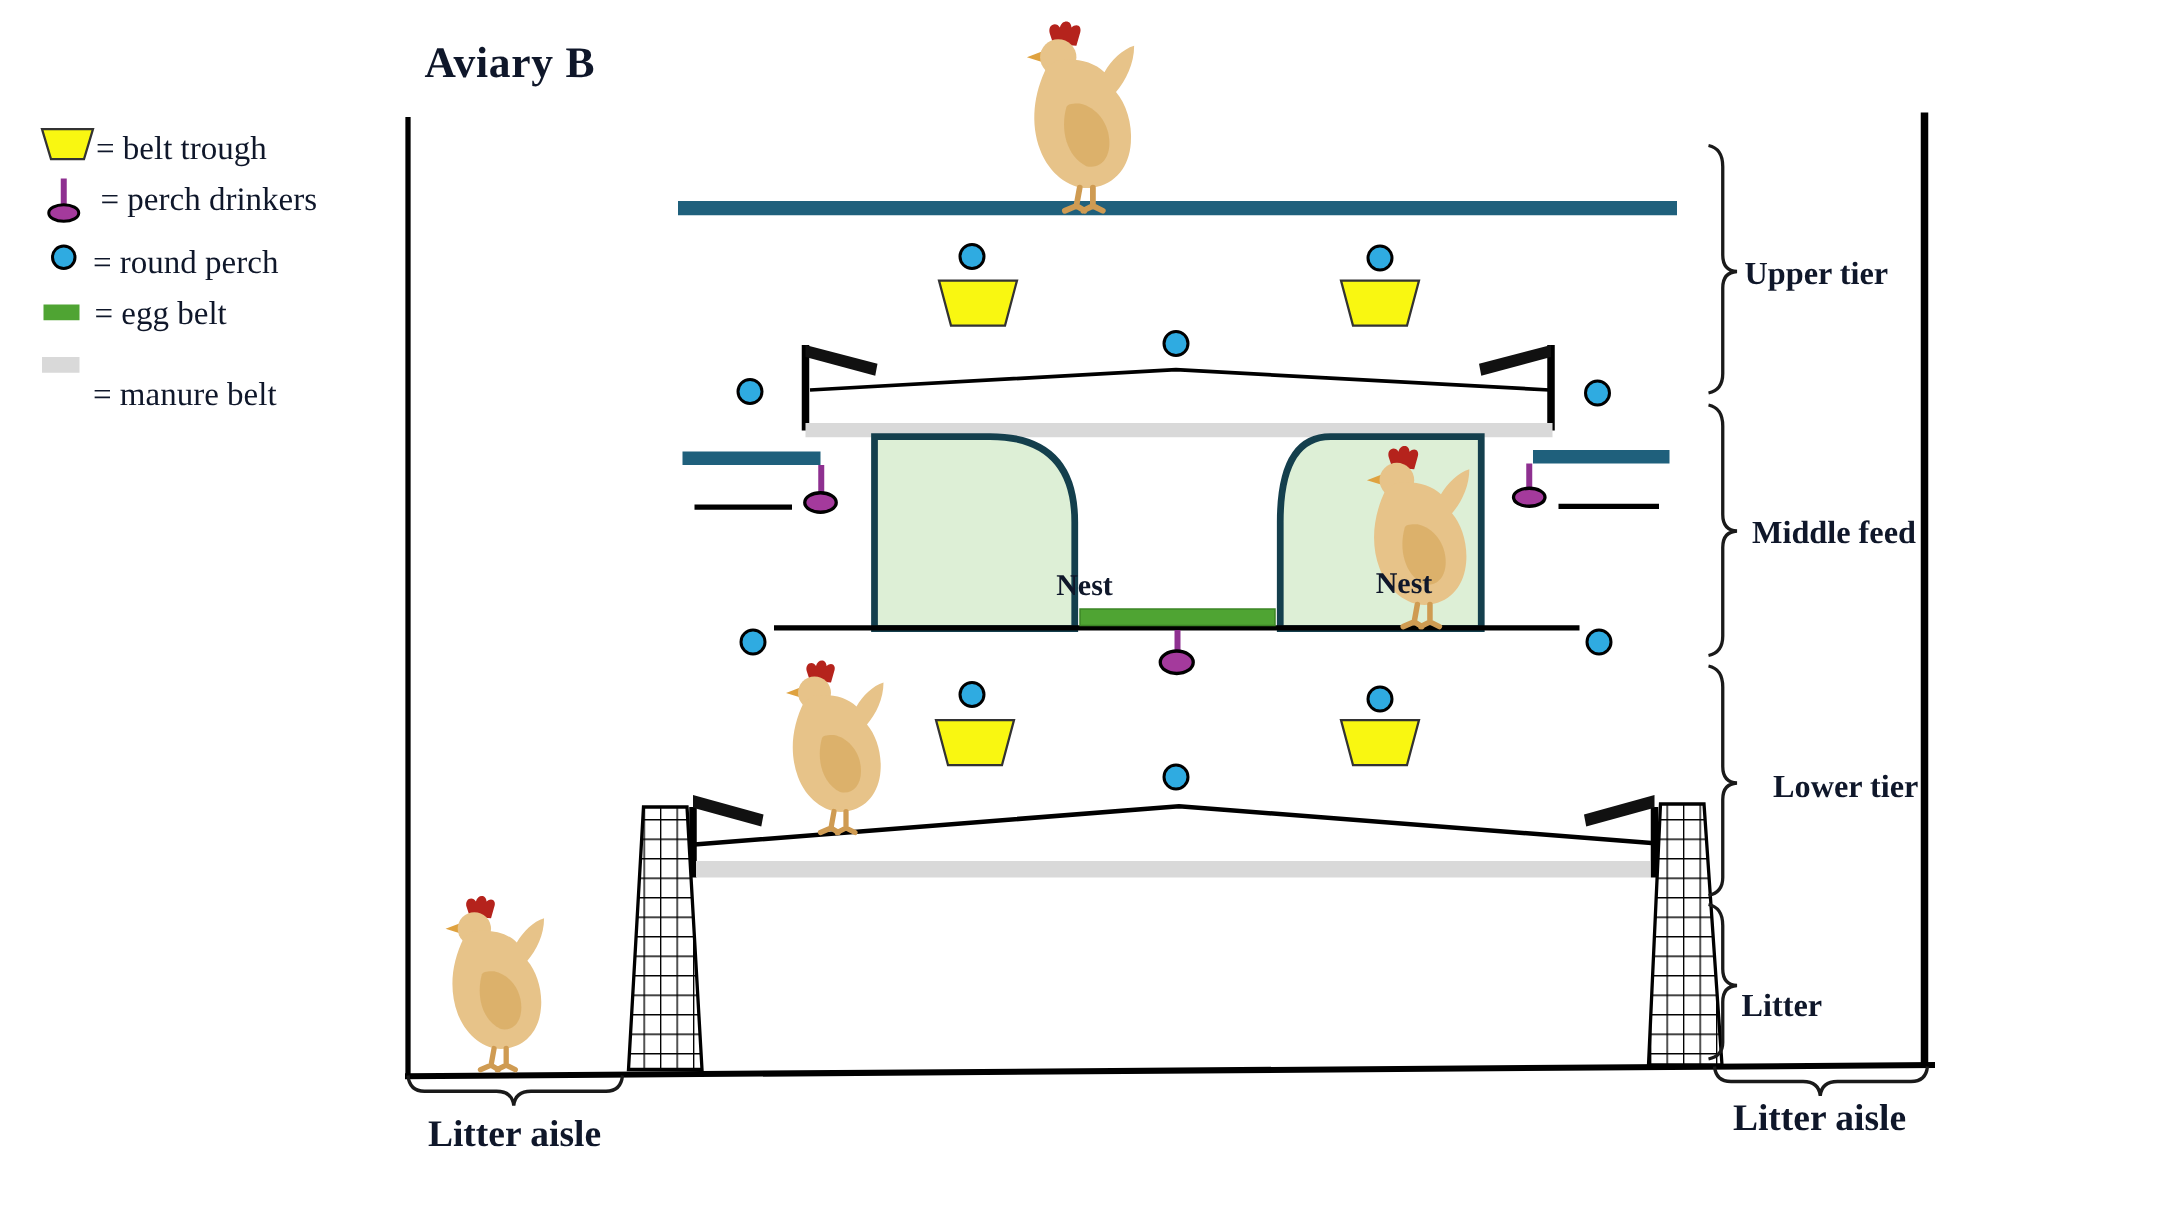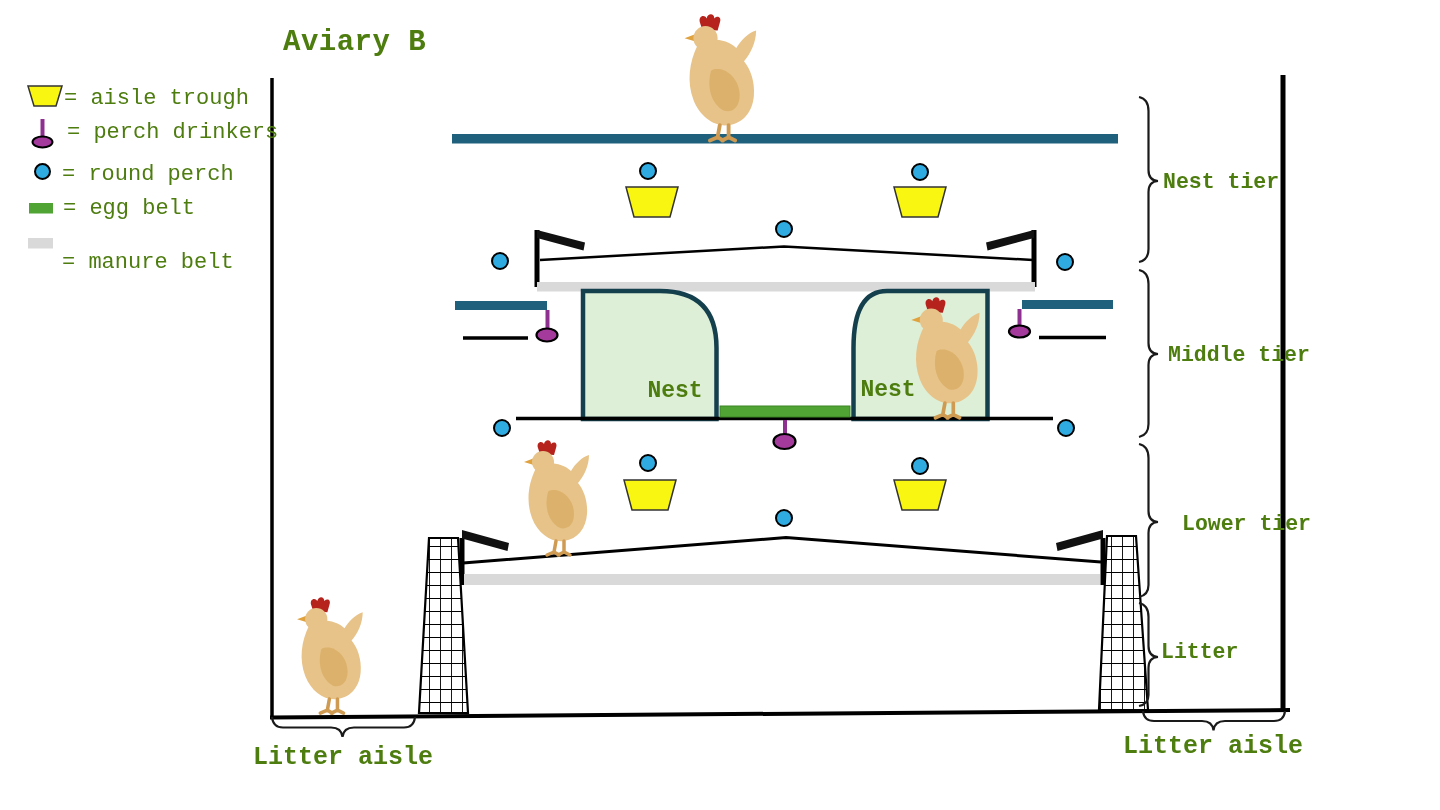--- a/index.html
+++ b/index.html
@@ -1,24 +1,24 @@
 <!DOCTYPE html>
 <html><head>
 <meta charset="utf-8">
 <style>
   html,body{margin:0;padding:0;background:#ffffff;}
   .canvas{position:relative;width:1440px;height:810px;background:#ffffff;overflow:hidden;
           font-family:"Liberation Sans",sans-serif;}
   svg{position:absolute;left:0;top:0;}
-  .t{position:absolute;color:#4d7c0f;white-space:nowrap;font-family:Liberation Mono, monospace;}
+  .t{position:absolute;color:#0f172a;white-space:nowrap;font-family:Liberation Serif, serif;}
   .title{font-size:29px;font-weight:800;letter-spacing:.5px;}
   .legend-label{font-size:22px;}
   .tier-label{font-size:21.5px;font-weight:700;}
   .center{transform:translate(-50%,-50%);}
-  .nest-label{font-size:23px;font-weight:700;}
+  .nest-label{font-size:20px;font-weight:700;margin-left:48px;}
   .aisle-label{font-size:25px;font-weight:700;}
 </style>
 </head>
 <body>
 
 <div class="canvas">
 
   <svg width="1440" height="810" viewBox="0 0 1440 810">
     <defs>
       <pattern id="mesh" width="11" height="13" patternUnits="userSpaceOnUse">
@@ -116,31 +116,31 @@
       <use href="#hen" transform="translate(678,14) scale(1.10)"></use>
       <use href="#hen" transform="translate(518,440) scale(1.00)"></use>
       <use href="#hen" transform="translate(291,597) scale(1.01)"></use>
       <use href="#hen" transform="translate(905,297) scale(1.05)"></use>
     </g>
   </svg>
 
   <div class="t title" style="left:283px;top:26px;">Aviary B</div>
 
   <div>
-    <div class="t legend-label" style="left:64px;top:86px;">= aisle trough</div>
+    <div class="t legend-label" style="left:64px;top:86px;">= belt trough</div>
     <div class="t legend-label" style="left:67px;top:120px;">= perch drinkers</div>
     <div class="t legend-label" style="left:62px;top:162px;">= round perch</div>
     <div class="t legend-label" style="left:63px;top:196px;text-align:right;">= egg belt</div>
     <div class="t legend-label" style="left:62px;top:250px;">= manure belt</div>
   </div>
 
-  <div class="t tier-label" style="left:1163px;top:170px;">Nest tier</div>
-  <div class="t tier-label" style="left:1168px;top:343px;">Middle tier</div>
+  <div class="t tier-label" style="left:1163px;top:170px;">Upper tier</div>
+  <div class="t tier-label" style="left:1168px;top:343px;">Middle feed</div>
   <div class="t tier-label" style="left:1165px;top:512px;margin-left:17px;">Lower tier</div>
-  <div class="t tier-label" style="left:1161px;top:640px;">Litter</div>
+  <div class="t tier-label" style="left:1161px;top:658px;">Litter</div>
 
   <div class="t nest-label center" style="left:675px;top:391px;">Nest</div>
   <div class="t nest-label center" style="left:888px;top:390px;">Nest</div>
 
   <div class="t aisle-label center" style="left:343px;top:757px;">Litter aisle</div>
   <div class="t aisle-label center" style="left:1213px;top:746px;">Litter aisle</div>
 
 </div>
 
 </body></html>

